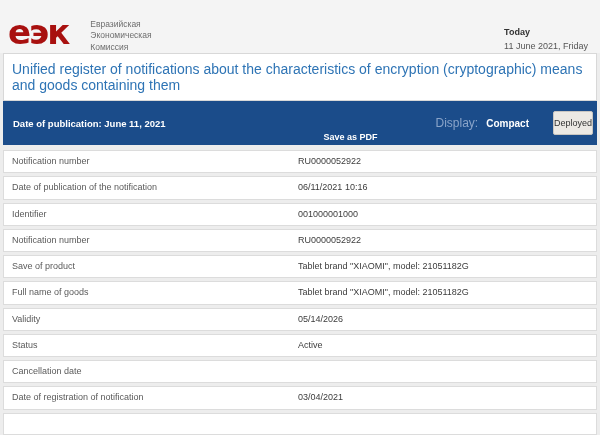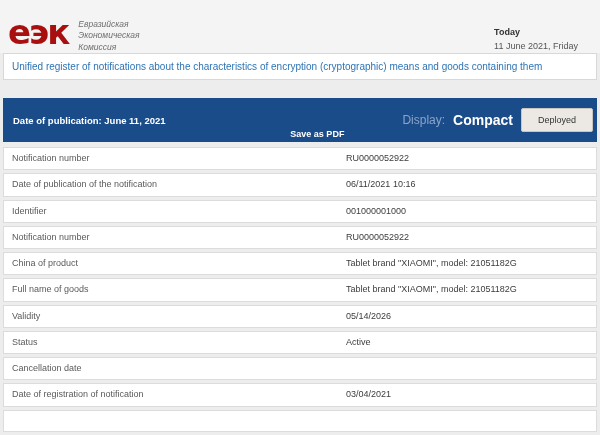--- a/index.html
+++ b/index.html
@@ -24,38 +24,37 @@
   .logo-wrap { display: flex; align-items: flex-start; }
   .logo-mark {
     font-family: "DejaVu Sans", sans-serif;
     font-weight: bold;
     font-size: 34px;
     line-height: 32px;
     color: #a8100f;
     letter-spacing: -2px;
   }
   .logo-text {
-    margin-left: 10px;
+    margin-left: 22px;
     margin-top: 3px;
     font-size: 8.5px;
     line-height: 1.35;
     color: #6e6e6e;
-    font-style: italic;
   }
-  .today-block { margin-right: 12px; margin-top: 4px; font-size: 9px; line-height: 1.5; }
+  .today-block { margin-right: 2px; margin-top: 4px; font-size: 9px; line-height: 1.5; }
   .today-label { font-weight: bold; color: #333; }
   .today-date { color: #555; }
 
   
   .title-box {
-    margin: 0 3px 18px 3px;
+    margin: 0 3px 0 3px;
     background: #ffffff;
     border: 1px solid #d8d8d8;
     padding: 7px 8px;
-    font-size: 10px;
+    font-size: 14px;
     color: #2e74b5;
     cursor: pointer;
   }
 
   
   .toolbar {
     margin: 0 3px 5px 3px;
     background: #1b4c8a;
     height: 44px;
     display: flex;
@@ -67,48 +66,48 @@
   .toolbar-right { margin-left: auto; display: flex; align-items: center; }
   .save-pdf {
     font-size: 9px; font-weight: bold; color: #ffffff;
     background: none; border: none; cursor: pointer;
     font-family: "Liberation Sans", sans-serif;
     margin-right: 58px;
     margin-top: 28px;
   }
   .display-label { font-size: 12px; color: #8aa4c9; margin-right: 8px; }
   .compact-btn {
-    font-size: 14px; font-weight: bold; color: #ffffff;
+    font-size: 10px; font-weight: bold; color: #ffffff;
     background: none; border: none; cursor: pointer;
     font-family: "Liberation Sans", sans-serif;
-    margin-right: 8px;
+    margin-right: 24px;
   }
   .deployed-btn {
     font-size: 9px; color: #333333;
     background: #ece9e4;
     border: 1px solid #c9c6c1;
     border-radius: 2px;
-    padding: 6px 16px;
+    padding: 6px 0;
     cursor: pointer;
     font-family: "Liberation Sans", sans-serif;
   }
 
   
   .rows { padding: 0 3px; }
   .row {
     display: flex;
     background: #ffffff;
     border: 1px solid #dcdcdc;
     margin-bottom: 3px;
     padding: 5px 8px;
     font-size: 9px;
     line-height: 1.25;
     min-height: 22px;
   }
-  .row-label { width: 334px; flex-shrink: 0; color: #5a5a5a; padding-right: 24px; }
+  .row-label { width: 286px; flex-shrink: 0; color: #5a5a5a; padding-right: 24px; }
   .row-value { color: #3c3c3c; padding-right: 14px; }
 </style>
 </head>
 <body>
 
 <div class="page">
 
   <div class="top-header">
     <div class="logo-wrap">
       <span class="logo-mark">еэк</span>
@@ -147,21 +146,21 @@
     </div>
     <div class="row">
       <div class="row-label">Identifier</div>
       <div class="row-value">001000001000</div>
     </div>
     <div class="row">
       <div class="row-label">Notification number</div>
       <div class="row-value">RU0000052922</div>
     </div>
     <div class="row">
-      <div class="row-label">China of product</div>
+      <div class="row-label">Save of product</div>
       <div class="row-value">Tablet brand "XIAOMI", model: 21051182G</div>
     </div>
     <div class="row">
       <div class="row-label">Full name of goods</div>
       <div class="row-value">Tablet brand "XIAOMI", model: 21051182G</div>
     </div>
     <div class="row">
       <div class="row-label">Validity</div>
       <div class="row-value">05/14/2026</div>
     </div>

